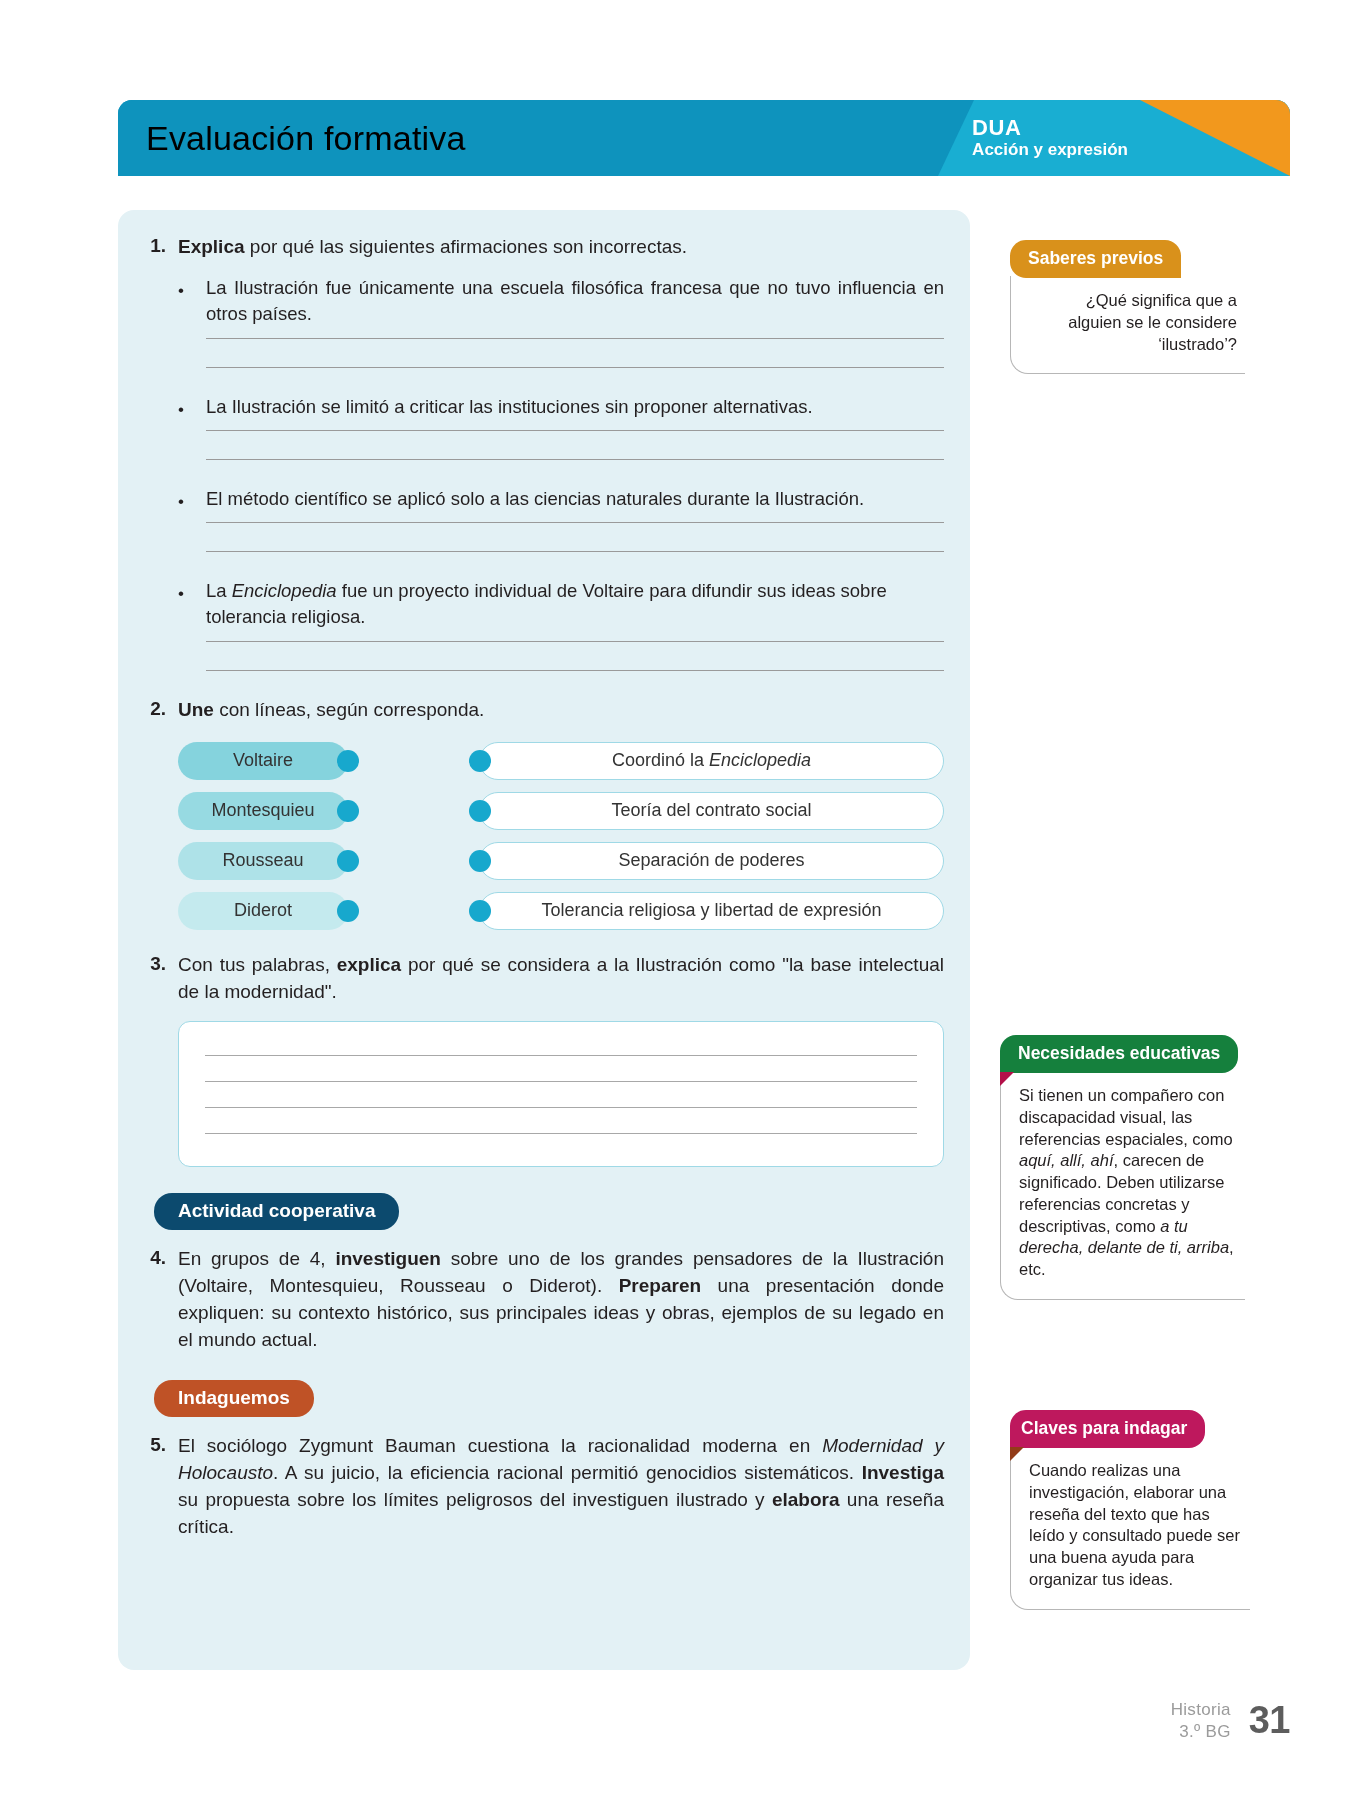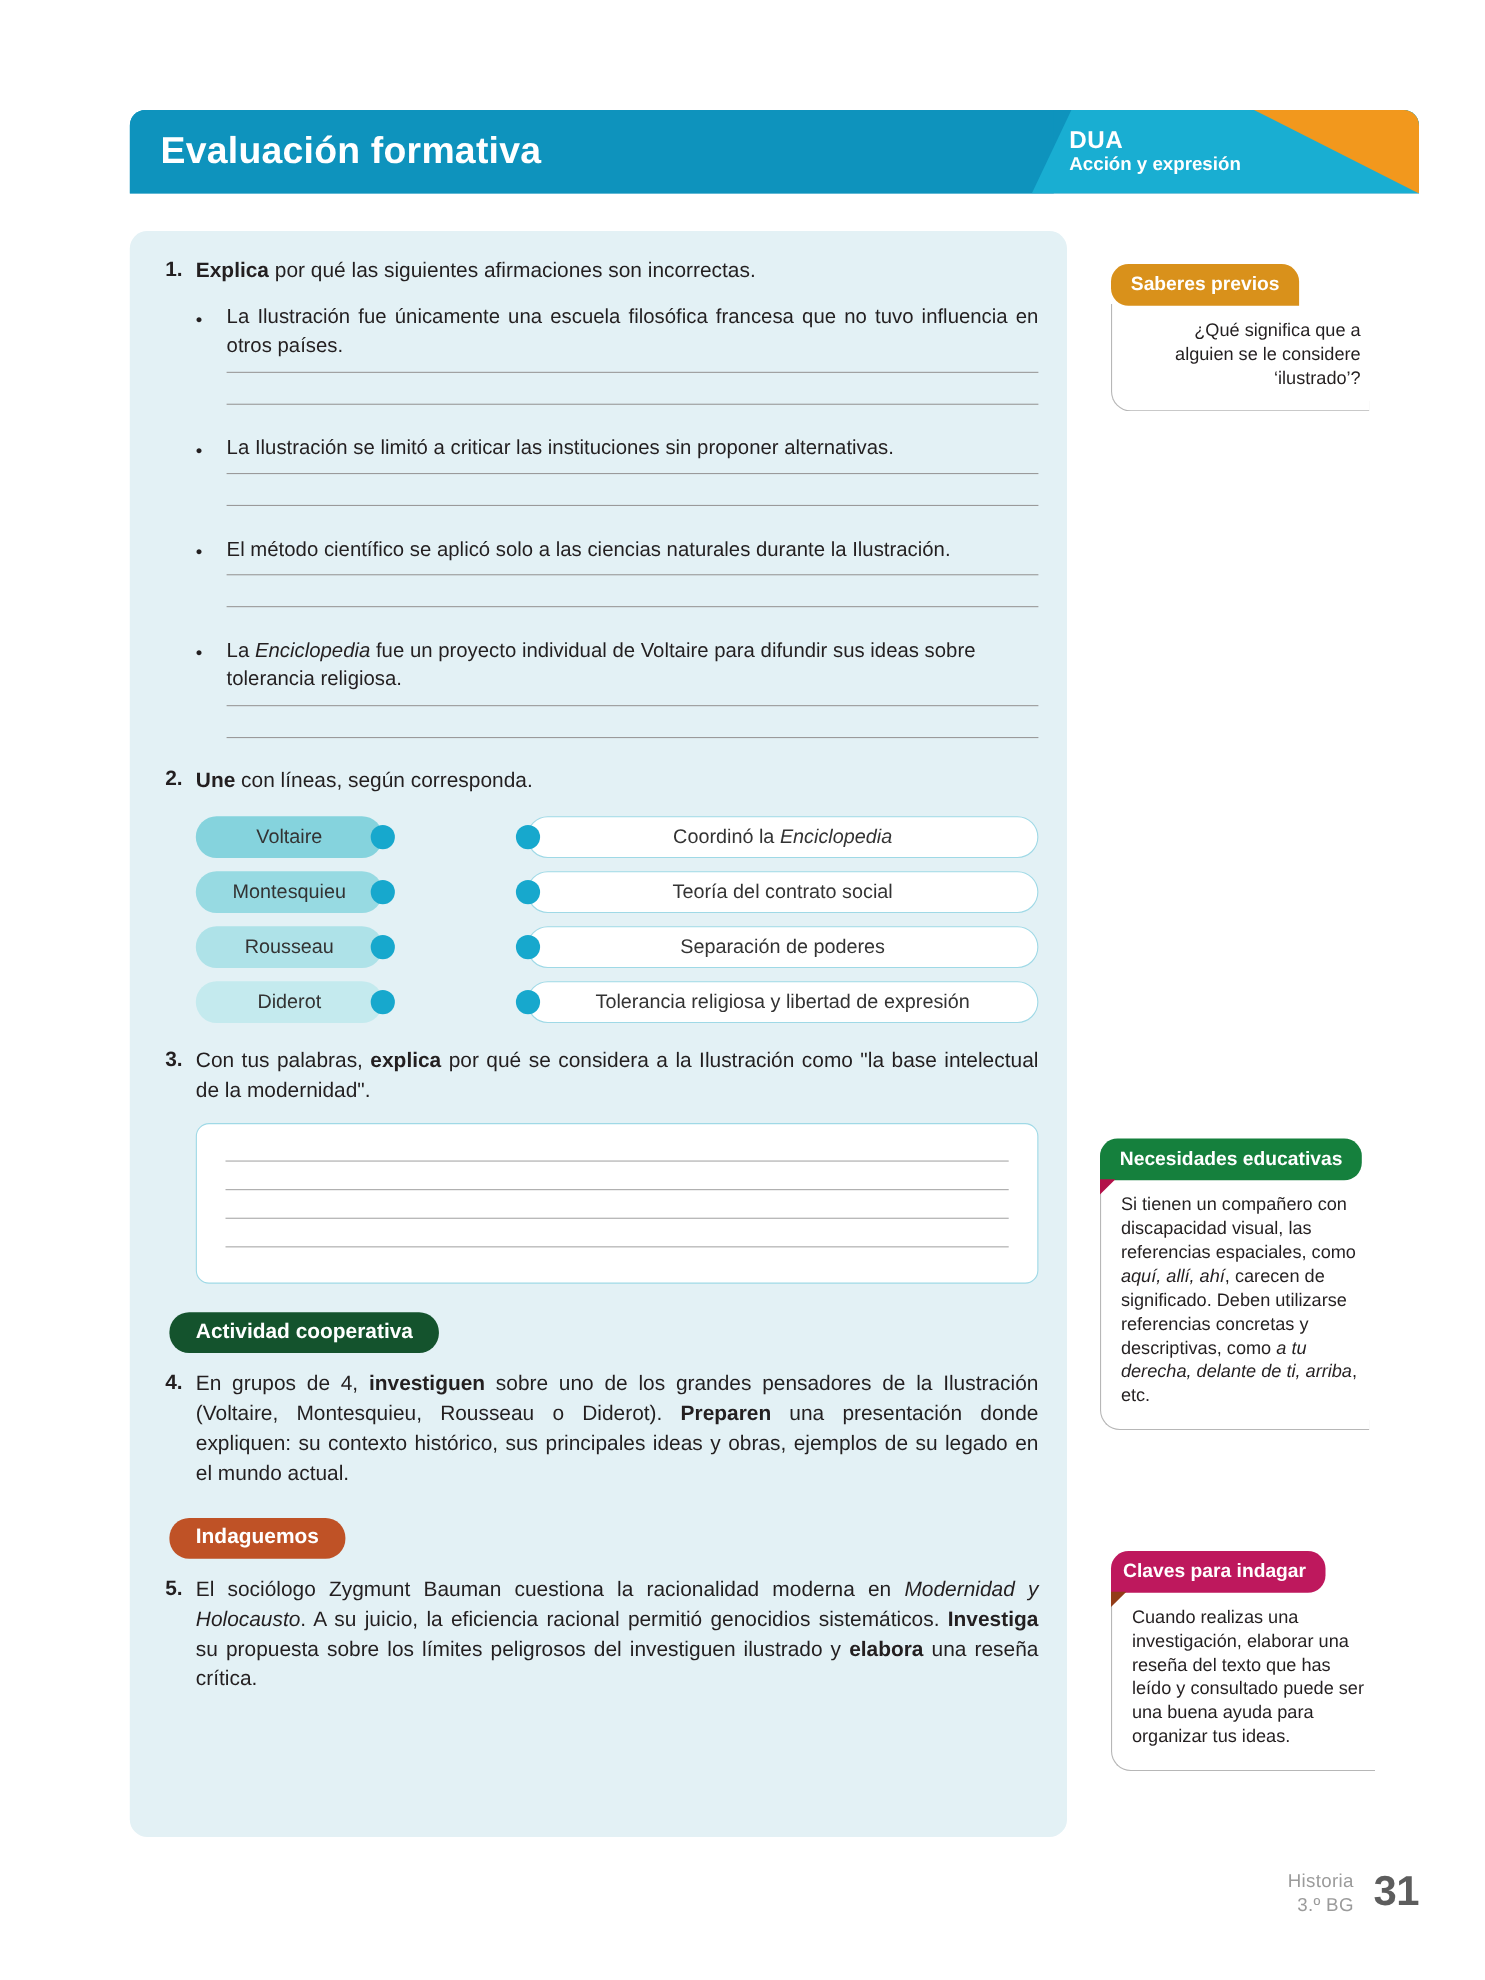--- a/index.html
+++ b/index.html
@@ -48,23 +48,23 @@
     right: 0; top: 0;
     width: 150px; height: 76px;
     background: #f2981d;
     clip-path: polygon(100% 0, 100% 100%, 0 0);
   }
   .header-title {
     position: absolute;
     left: 28px;
     top: 50%;
     transform: translateY(-50%);
-    color: #ffffff;
+    color: #000000;
     font-size: 34px;
-    font-weight: 700;
+    font-weight: 400;
     letter-spacing: 0.2px;
     white-space: nowrap;
   }
   .dua-block {
     position: absolute;
     right: 162px;
     top: 50%;
     transform: translateY(-50%);
     text-align: left;
     color: #ffffff;
@@ -228,21 +228,21 @@
   
   .badge {
     display: inline-block;
     border-radius: 18px;
     color: #ffffff;
     font-size: 19px;
     font-weight: 700;
     padding: 7px 24px 8px 24px;
     white-space: nowrap;
   }
-  .badge-pink { background: #14532d; }
+  .badge-pink { background: #0c4a6e; }
   .badge-brown { background: #bf5226; }
   .badge-holder { margin: 26px 0 16px 22px; }
 
   
   .callout {
     position: absolute;
     width: 232px;
   }
   .callout-tab {
     position: relative;

